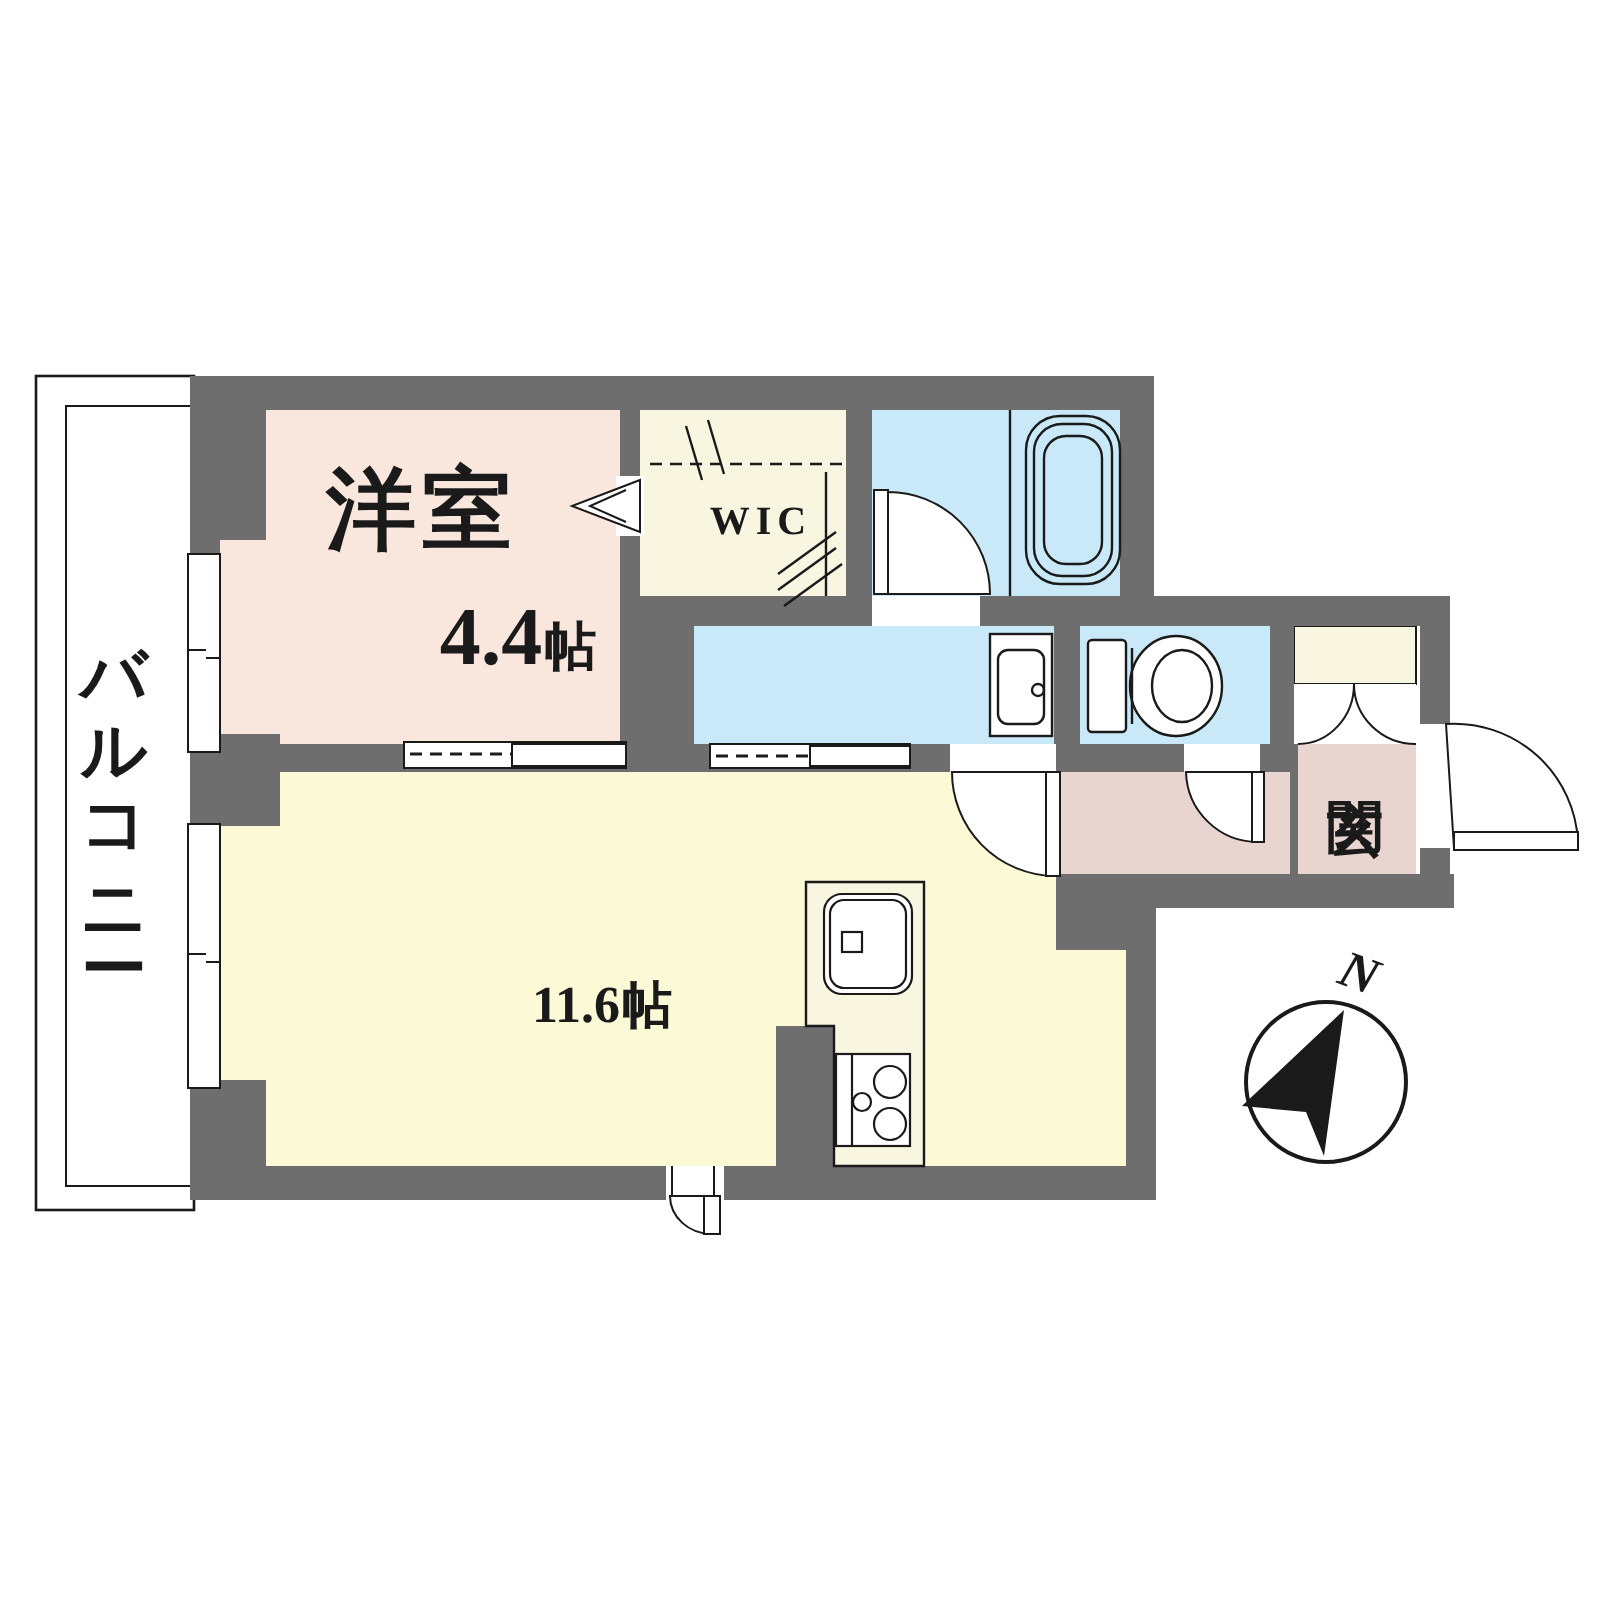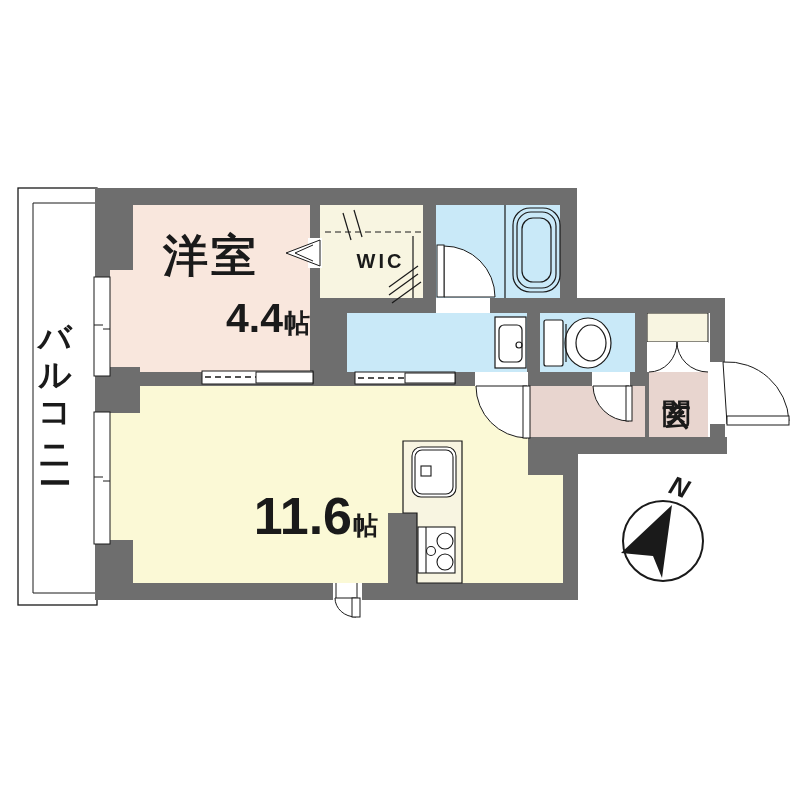--- a/index.html
+++ b/index.html
@@ -1,22 +1,22 @@
 <!DOCTYPE html>
 <html style="--wall: #6e6e6e; --bedroom: #f9e7dd; --ldk: #fbf9d6; --wic: #f8f5e1; --water: #c9e9f8; --entrance: #e8d5cf; --counter: #f8f5e1; --line: #1a1a1a;"><head>
 <meta charset="utf-8">
 <style>
   html,body{margin:0;padding:0;background:#fff;}
   #canvas{position:relative;width:800px;height:800px;background:#fff;overflow:hidden;
-          font-family:Liberation Sans, sans-serif;color:var(--line,#1a1a1a);}
+          font-family:Liberation Serif, serif;color:var(--line,#1a1a1a);}
   #plan-svg{position:absolute;left:0;top:0;}
   .lbl{position:absolute;font-weight:bold;color:var(--line,#1a1a1a);line-height:1;}
   .center{text-align:center;}
   .vtext{writing-mode:vertical-rl;text-orientation:upright;}
-  .size-line{display:flex;align-items:baseline;justify-content:flex-end;gap:1px;font-weight:bold;}
+  .size-line{display:flex;align-items:baseline;justify-content:center;gap:1px;font-weight:bold;padding-left:48px;}
   .w{fill:var(--wall,#6e6e6e);}
   .ln{stroke:var(--line,#1a1a1a);}
 </style>
 </head>
 <body>
 
 <div id="canvas">
 
 <svg id="plan-svg" width="800" height="800" viewBox="0 0 800 800">
 
@@ -173,21 +173,21 @@
 
 <div class="lbl center" style="left:112px;top:233px;width:198px;font-size:45px;letter-spacing:3px;position:absolute;">洋室</div>
 
 <div class="lbl size-line" style="left:112px;top:298px;width:198px;position:absolute;">
   <span style="font-size:41px;">4.4</span>
       <span style="font-size:26px;">帖</span>
 </div>
 
 
 <div class="lbl size-line" style="left:128px;top:490px;width:250px;position:absolute;">
-  <span style="font-size:52px;">11.6</span>
+  <span style="font-size:26px;">11.6</span>
       <span style="font-size:25px;">帖</span>
 </div>
 
 <div class="lbl center" style="left:320px;top:251px;width:121px;font-size:20px;letter-spacing:3px;position:absolute;">WIC</div>
 
 <div class="lbl vtext" style="left:39px;top:300px;font-size:33px;letter-spacing:4px;position:absolute;">バルコニー</div>
 
 <div class="lbl vtext" style="left:662px;top:376px;font-size:28px;letter-spacing:2px;position:absolute;">玄関</div>
 
 <div class="lbl" style="left:670px;top:474px;font-size:26px;font-style:italic;transform:rotate(20deg);position:absolute;">N</div>

